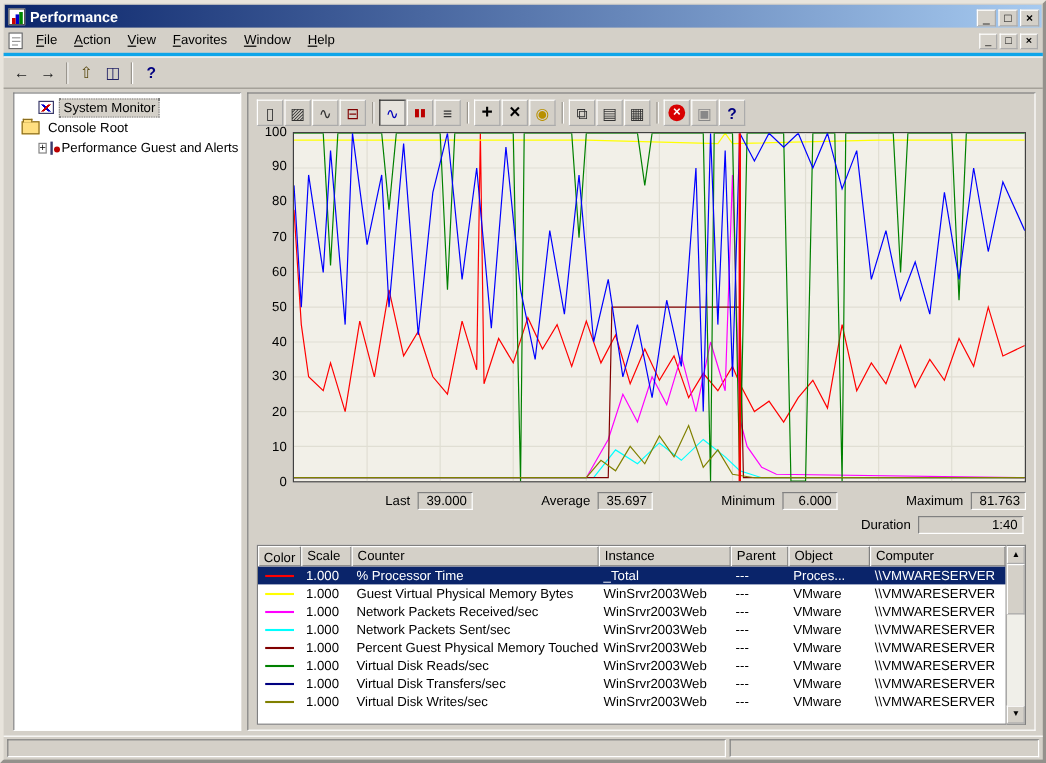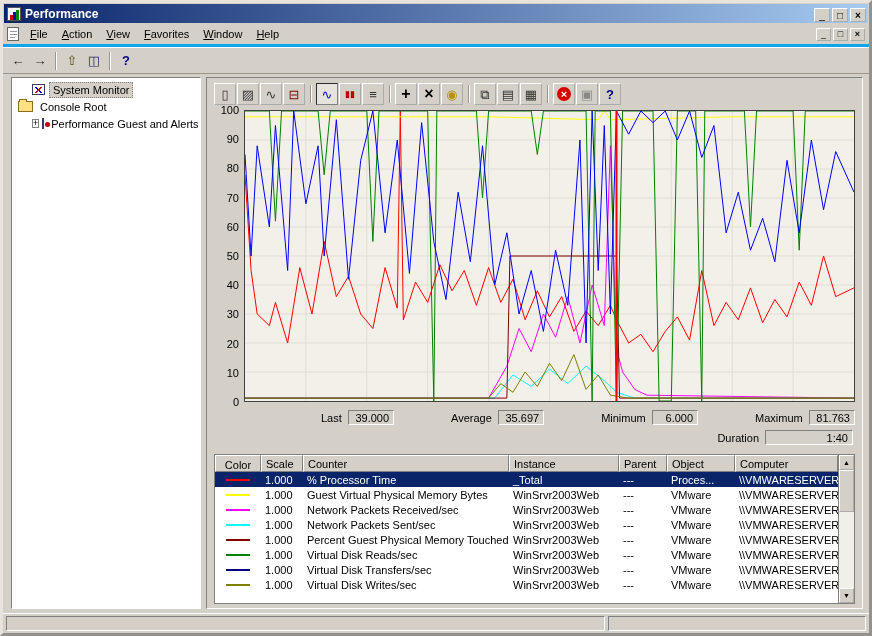--- a/index.html
+++ b/index.html
@@ -81,21 +81,21 @@
   .duration-row{justify-content:flex-end;margin-right:2px;}
   
   .legend{flex:1;display:flex;margin:2px 2px 0 2px;min-height:0;}
   .lg-table{flex:1;display:flex;flex-direction:column;border:1px solid #808080;background:#fff;min-width:0;}
   .lg-header{display:flex;background:#d4d0c8;height:17px;flex:none;}
   .lg-h{border:1px solid;border-color:#fff #808080 #808080 #fff;padding:2px 0 0 4px;font-size:11px;overflow:hidden;white-space:nowrap;}
   .lg-body{flex:1;overflow:hidden;}
   .lg-row{display:flex;height:15px;align-items:center;font-size:11px;white-space:nowrap;}
   .lg-row.sel{background:#0a246a;color:#fff;}
   .lg-c{overflow:hidden;padding-left:4px;}
-  .c0{width:46px;display:flex;align-items:center;justify-content:center;padding-left:0;flex:none;}
+  .c0{width:36px;display:flex;align-items:center;justify-content:center;padding-left:0;flex:none;}
   .c1{width:42px;flex:none;}
   .c2{width:206px;flex:none;}
   .c3{width:110px;flex:none;}
   .c4{width:48px;flex:none;}
   .c5{width:68px;flex:none;}
   .c6{flex:1;}
   .swatch{width:24px;height:2px;display:inline-block;}
   .lg-scroll{width:16px;display:flex;flex-direction:column;background:#f0efe9;border:1px solid #808080;border-left:none;}
   .sb-btn{height:15px;background:#d4d0c8;border:1px outset #fff;font-size:7px;line-height:13px;text-align:center;color:#000;}
   .sb-thumb{height:42px;background:#d4d0c8;border:1px outset #fff;}

